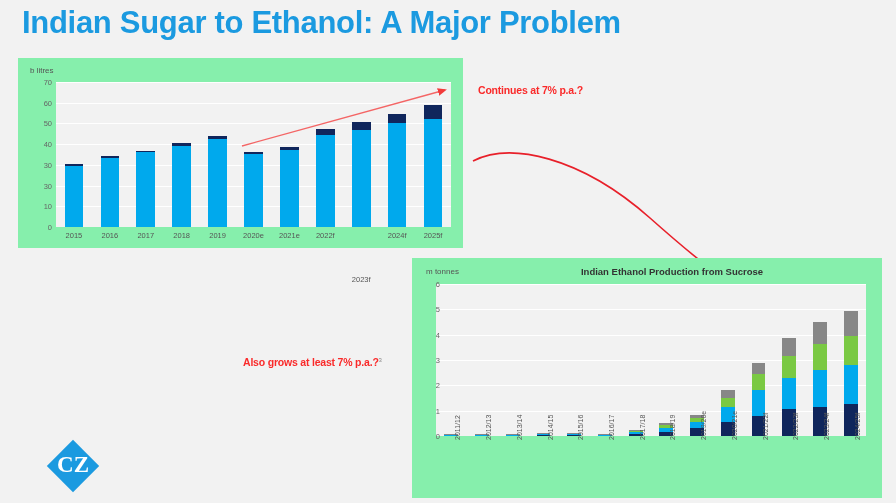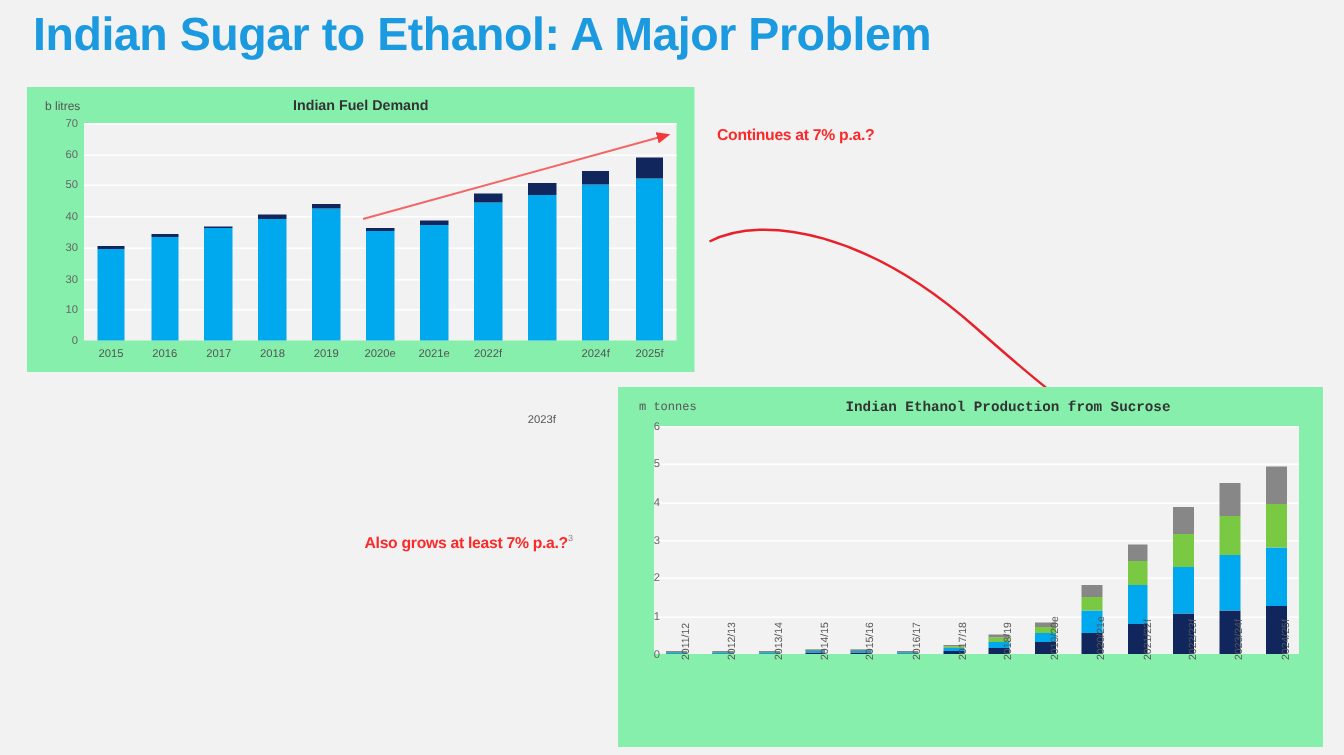--- a/index.html
+++ b/index.html
@@ -64,21 +64,20 @@
 </style>
 </head>
 <body>
 
 <div id="slide">
 
   <div id="slide-title">Indian Sugar to Ethanol: A Major Problem</div>
 
   <div class="chart-card" id="chart1-card">
     <div class="units-label" id="c1-units" style="left:12px; top:8px;">b litres</div>
-    <div class="chart-title" id="c1-title" style="left:0; right:0; top:7px;">Indian Fuel Demand</div>
     <div class="legend" id="c1-legend" style="left:62px; top:28px;">
         <div class="legend-item">
           <span class="legend-swatch" style="background: rgb(0, 169, 237);"></span>
           <span class="legend-text">Gasoline</span>
         </div>
         <div class="legend-item">
           <span class="legend-swatch" style="background: rgb(16, 38, 92);"></span>
           <span class="legend-text">Ethanol</span>
         </div>
       </div>
@@ -178,22 +177,22 @@
       </marker>
     </defs>
     <path d="M3,23 C40,4 110,18 180,80 C225,120 260,148 290,163" fill="none" stroke="#e8202a" stroke-width="1.6" marker-end="url(#ah2)"></path>
   </svg>
 
   <div class="annot" id="annot-2" style="left:243px; top:356px;">
     <span>Also grows at least 7% p.a.?</span><span class="annot-sup">3</span>
   </div>
 
   <div class="chart-card" id="chart2-card">
-    <div class="units-label" id="c2-units" style="left:14px; top:9px;font-family:Liberation Mono, monospace;">m tonnes</div>
-    <div class="chart-title" id="c2-title" style="left:60px; right:10px; top:8px;font-family:Liberation Mono, monospace;">Indian Ethanol Production from Sucrose</div>
+    <div class="units-label" id="c2-units" style="left:14px; top:9px;">m tonnes</div>
+    <div class="chart-title" id="c2-title" style="left:60px; right:10px; top:8px;">Indian Ethanol Production from Sucrose</div>
     <div class="legend" id="c2-legend" style="left:24px; top:29px;">
         <div class="legend-item">
           <span class="legend-swatch" style="background: rgb(16, 38, 92);"></span>
           <span class="legend-text">Uttar Pradesh</span>
         </div>
         <div class="legend-item">
           <span class="legend-swatch" style="background: rgb(0, 169, 237);"></span>
           <span class="legend-text">Maharashtra</span>
         </div>
         <div class="legend-item">
@@ -315,14 +314,20 @@
         <div class="xtick-rot" style="left: 257.357px; top: 182px;">2018/19</div>
         <div class="xtick-rot" style="left: 288.071px; top: 182px;">2019/20e</div>
         <div class="xtick-rot" style="left: 318.786px; top: 182px;">2020/21e</div>
         <div class="xtick-rot" style="left: 349.5px; top: 182px;">2021/22f</div>
         <div class="xtick-rot" style="left: 380.214px; top: 182px;">2022/23f</div>
         <div class="xtick-rot" style="left: 410.929px; top: 182px;">2023/24f</div>
         <div class="xtick-rot" style="left: 441.643px; top: 182px;">2024/25f</div>
       </div>
   </div>
 
+  <div id="logo">
+    <svg viewBox="0 0 58 58" width="58" height="58">
+      <rect x="10.5" y="10.5" width="37" height="37" transform="rotate(45 29 29)" fill="#1b9ae0"></rect>
+      <text x="29" y="35" text-anchor="middle" font-family="'Liberation Serif', serif" font-size="23" font-weight="bold" fill="#ffffff">CZ</text>
+    </svg>
+  </div>
 
 </div>
 
 </body></html>

